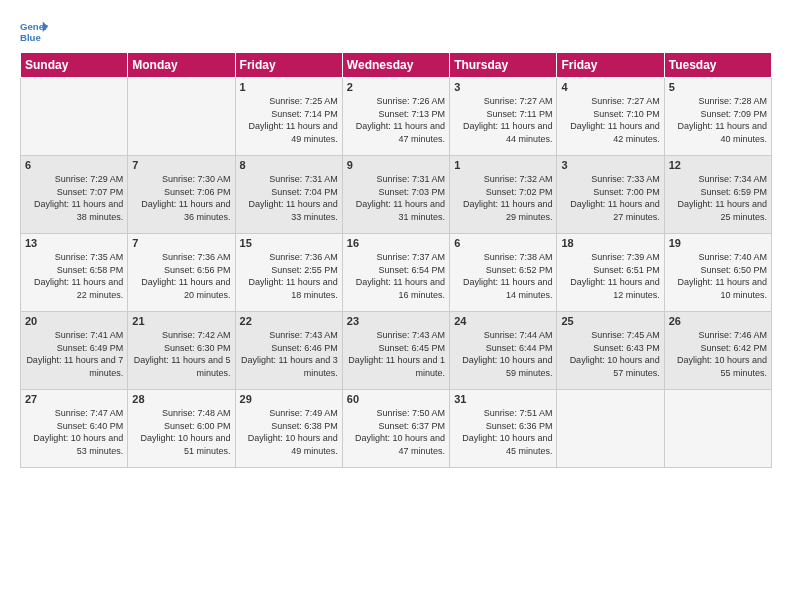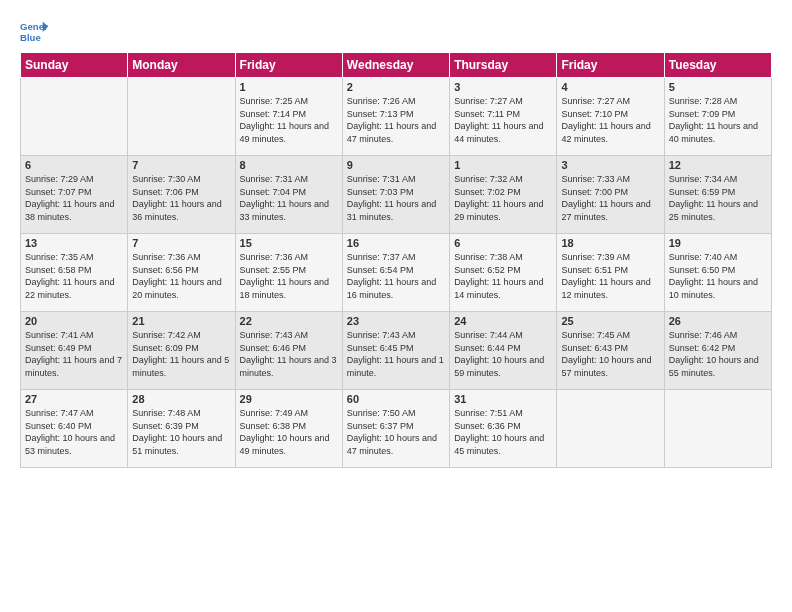--- a/index.html
+++ b/index.html
@@ -72,20 +72,21 @@
     .day-num {
       font-weight: bold;
       font-size: 11px;
       margin-bottom: 2px;
       display: block;
     }
     .cell-info {
       font-size: 9px;
       line-height: 1.4;
       color: #333;
+      text-align: right;
     }
   </style>
 </head>
 <body>
 
 <div class="container">
   <div class="header-row">
     <div class="logo">
       <svg class="logo-icon" viewBox="0 0 32 32">
         <text x="0" y="14" font-size="11" font-weight="bold" fill="#3a7abf">General</text>
@@ -237,21 +238,21 @@
         <tr>
           <td>
             <span class="day-num">20</span>
             <div class="cell-info">Sunrise: 7:41 AM
 Sunset: 6:49 PM
 Daylight: 11 hours and 7 minutes.</div>
           </td>
           <td>
             <span class="day-num">21</span>
             <div class="cell-info">Sunrise: 7:42 AM
-Sunset: 6:09 PM
+Sunset: 6:30 PM
 Daylight: 11 hours and 5 minutes.</div>
           </td>
           <td>
             <span class="day-num">22</span>
             <div class="cell-info">Sunrise: 7:43 AM
 Sunset: 6:46 PM
 Daylight: 11 hours and 3 minutes.</div>
           </td>
           <td>
             <span class="day-num">23</span>
@@ -281,21 +282,21 @@
         <tr>
           <td>
             <span class="day-num">27</span>
             <div class="cell-info">Sunrise: 7:47 AM
 Sunset: 6:40 PM
 Daylight: 10 hours and 53 minutes.</div>
           </td>
           <td>
             <span class="day-num">28</span>
             <div class="cell-info">Sunrise: 7:48 AM
-Sunset: 6:39 PM
+Sunset: 6:00 PM
 Daylight: 10 hours and 51 minutes.</div>
           </td>
           <td>
             <span class="day-num">29</span>
             <div class="cell-info">Sunrise: 7:49 AM
 Sunset: 6:38 PM
 Daylight: 10 hours and 49 minutes.</div>
           </td>
           <td>
             <span class="day-num">60</span>

